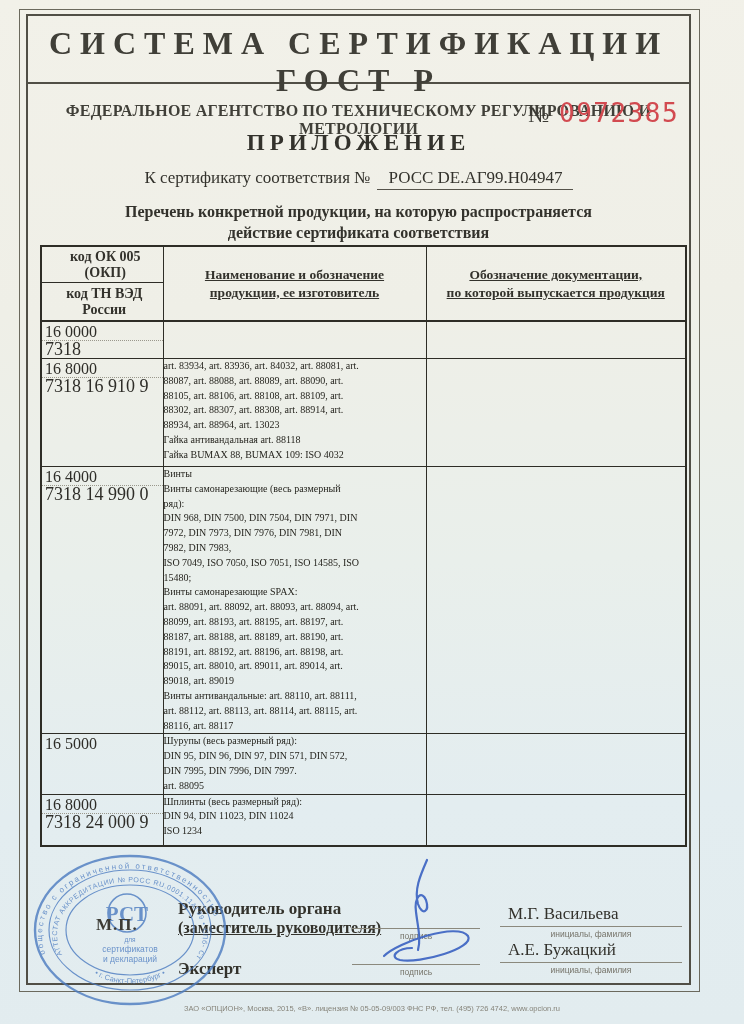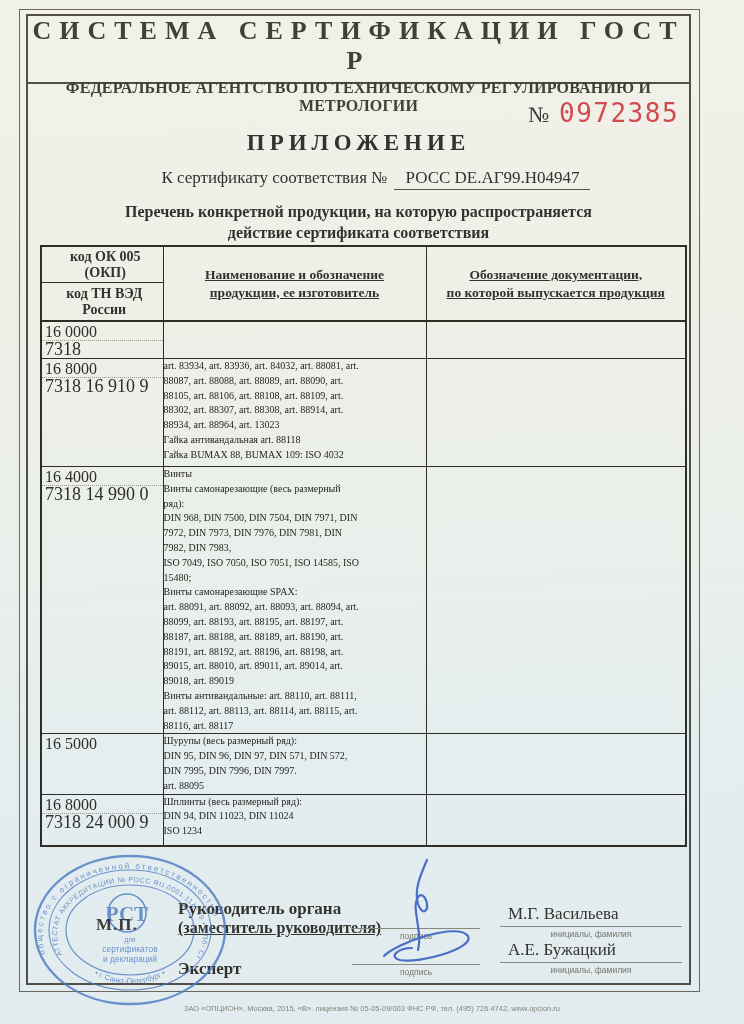--- a/index.html
+++ b/index.html
@@ -15,21 +15,22 @@
     position:absolute;left:19px;top:9px;width:679px;height:981px;
     border:1px solid #6b695d;
   }
   .header-box{
     position:absolute;left:26px;top:14px;width:665px;height:70px;
     border:2px solid #514f46;
     box-sizing:border-box;
     text-align:center;
   }
   .header-line1{
-    font-size:26px;font-weight:bold;letter-spacing:8px;
+    margin-top:9px;
+    font-size:32px;font-weight:bold;letter-spacing:8px;
     color:#403f38;
   }
   .header-line2{
     margin-top:3px;
     font-size:16px;font-weight:bold;letter-spacing:0.2px;
     color:#403f38;
   }
   .content-box{
     position:absolute;left:26px;top:84px;width:665px;height:901px;
     border:2px solid #514f46;border-top:none;
@@ -44,21 +45,21 @@
     font-family:"DejaVu Sans Mono", monospace;
     font-size:26px;letter-spacing:1.5px;color:#d24a50;
   }
   .doc-title{
     position:absolute;left:26px;top:130px;width:665px;
     text-align:center;font-size:23px;font-weight:bold;letter-spacing:5px;
     color:#33322c;
   }
   .cert-line{
     position:absolute;left:26px;top:168px;width:665px;
-    text-align:center;font-size:17px;color:#33322c;margin-left:17px;
+    text-align:center;font-size:17px;color:#33322c;
   }
   .cert-line .cert-value{
     display:inline-block;border-bottom:1.5px solid #55534a;
     padding:0 10px 1px 12px;margin-left:6px;
   }
   .doc-desc{
     position:absolute;left:26px;top:201px;width:665px;
     text-align:center;font-size:16px;font-weight:bold;line-height:21px;
     white-space:pre-line;color:#33322c;
   }

